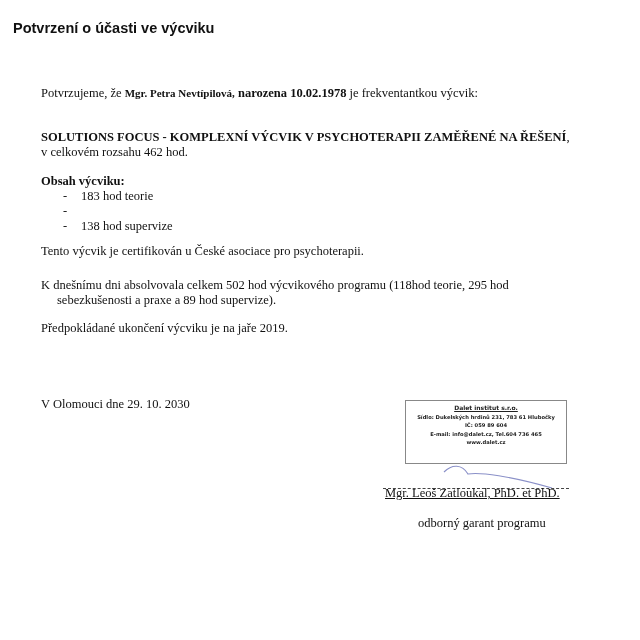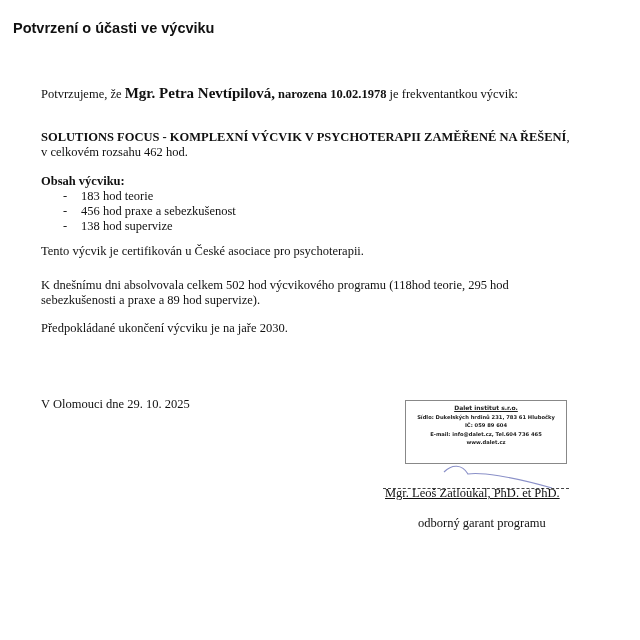--- a/index.html
+++ b/index.html
@@ -1,20 +1,20 @@
 <!DOCTYPE html>
 <html><head>
 <meta charset="utf-8">
 <style>
   html, body { margin: 0; padding: 0; background: #ffffff; }
   body { width: 640px; height: 640px; position: relative; overflow: hidden; color: #111; font-family: "Liberation Serif", serif; }
   .title { position: absolute; top: 20px; left: 0; width: 640px; text-align: left; font-family: "Liberation Sans", sans-serif; font-weight: bold; font-size: 14.5px; padding-left: 13px; }
   .abs { position: absolute; left: 41px; font-size: 12.5px; line-height: 15px; white-space: nowrap; }
   .b { font-weight: bold; }
-  .name { font-weight: bold; font-size: 15px; }
+  .name { font-weight: bold; font-size: 11px; }
   .dob { font-weight: bold; }
   .list { position: absolute; left: 41px; top: 189px; font-size: 12.5px; line-height: 15px; }
   .list .row { display: flex; }
   .list .dash { width: 40px; padding-left: 22px; box-sizing: border-box; }
   .stamp { position: absolute; left: 405px; top: 400px; width: 162px; height: 64px; border: 1px solid #888; box-sizing: border-box; font-family: "DejaVu Sans", sans-serif; font-size: 5.2px; line-height: 8.6px; text-align: center; color: #222; padding-top: 3px; font-weight: bold; }
   .stamp .firm { text-decoration: underline; font-size: 6px; }
   .sigline { position: absolute; left: 383px; top: 488px; width: 186px; border-top: 1px dashed #444; }
   .signer { position: absolute; left: 385px; top: 486px; font-size: 12.5px; line-height: 15px; text-decoration: underline; }
   .role { position: absolute; left: 418px; top: 516px; font-size: 12.5px; line-height: 15px; }
   .sigstroke { position: absolute; left: 440px; top: 462px; }
@@ -34,36 +34,35 @@
 <div class="abs" style="top:145px;">v celkovém rozsahu 462 hod.</div>
 
 <div class="abs b" style="top:174px;">Obsah výcviku:</div>
 <div class="list">
   <div class="row">
       <span class="dash">-</span>
       <span>183 hod teorie</span>
     </div>
   <div class="row">
       <span class="dash">-</span>
-      <span>456 hod praxe a sebezkušenost</span>
     </div>
   <div class="row">
       <span class="dash">-</span>
       <span>138 hod supervize</span>
     </div>
 </div>
 
 <div class="abs" style="top:244px;">Tento výcvik je certifikován u České asociace pro psychoterapii.</div>
 
 <div class="abs" style="top:278px;">K dnešnímu dni  absolvovala celkem 502 hod výcvikového programu (118hod teorie, 295 hod</div>
-<div class="abs" style="top:293px;">sebezkušenosti a praxe a  89  hod supervize).</div>
+<div class="abs" style="top:293px;margin-left:16px;">sebezkušenosti a praxe a  89  hod supervize).</div>
 
-<div class="abs" style="top:321px;">Předpokládané ukončení výcviku je na jaře 2030.</div>
+<div class="abs" style="top:321px;">Předpokládané ukončení výcviku je na jaře 2019.</div>
 
-<div class="abs" style="top:397px;">V Olomouci dne 29. 10. 2025</div>
+<div class="abs" style="top:397px;">V Olomouci dne 29. 10. 2030</div>
 
 <div class="stamp">
   <div class="firm">Dalet institut s.r.o.</div>
   <div>Sídlo: Dukelských hrdinů 231, 783 61 Hlubočky</div>
   <div>IČ: 059 89 604</div>
   <div>E-mail: info@dalet.cz, Tel.604 736 465</div>
   <div>www.dalet.cz</div>
 </div>
 
 <svg class="sigstroke" width="120" height="28" viewBox="0 0 120 28">

